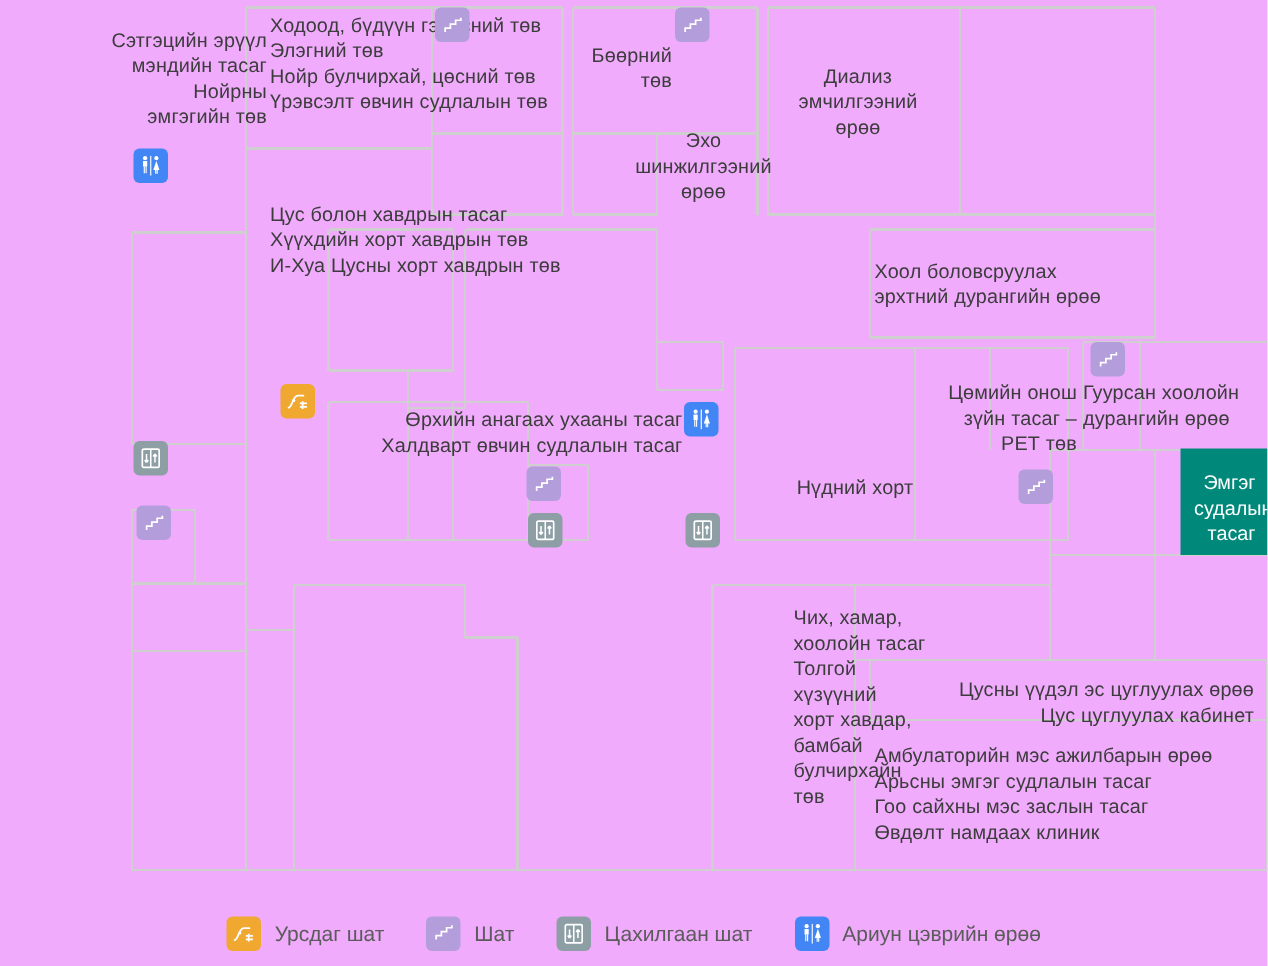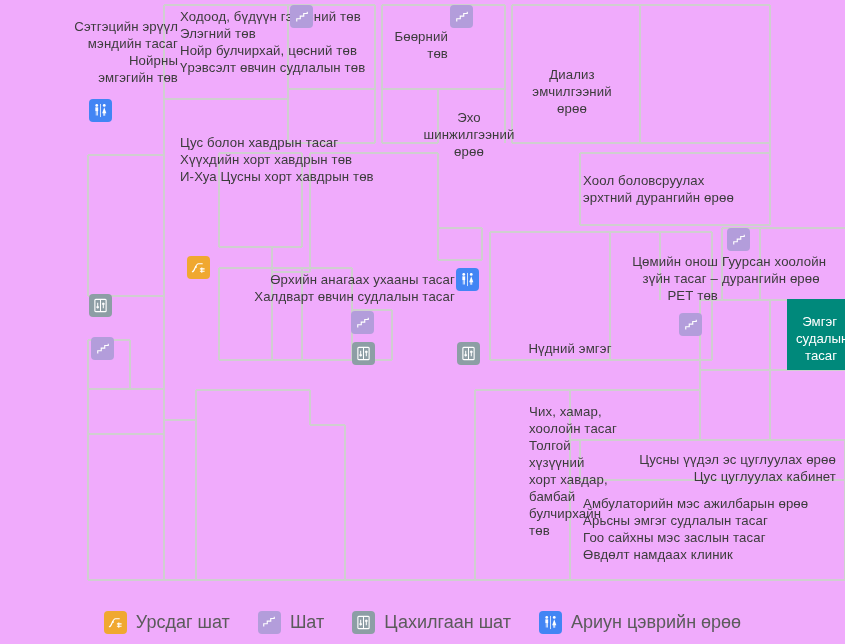--- a/index.html
+++ b/index.html
@@ -30,21 +30,21 @@
   .room-label {
     position: absolute;
     color: #3c3c3c;
     font-size: 13.2px;
     line-height: 17px;
     white-space: pre-line;
     letter-spacing: 0.01em;
   }
   .room-label.right  { text-align: right; }
   .room-label.left   { text-align: left; }
-  .room-label.center { text-align: center; margin-top: 24px; }
+  .room-label.center { text-align: center; }
 
   
   .room-highlight {
     position: absolute;
     background: #00897b;
     color: #ffffff;
     font-size: 13.2px;
     line-height: 17px;
     text-align: right;
     white-space: pre-line;
@@ -95,21 +95,21 @@
     justify-content: center;
     flex: none;
   }
   .legend-chip.stairs    { background: #b39ddb; }
   .legend-chip.escalator { background: #f0a830; }
   .legend-chip.elevator  { background: #8d9ea5; }
   .legend-chip.restroom  { background: #4285f4; }
   .legend-text {
     margin-left: 9px;
     color: #5b5b5b;
-    font-size: 18px;
+    font-size: 14px;
     white-space: nowrap;
   }
 </style>
 </head>
 <body>
 
 <div id="page">
 
   <div id="plan">
     <svg width="845" height="600" viewBox="0 0 845 600" fill="none" stroke="#cfcfcf" stroke-width="1.6" shape-rendering="crispEdges">
@@ -268,21 +268,21 @@
   <div class="room-label right" style="left:170px; top:271px; width:285px;">Өрхийн анагаах ухааны тасаг
 Халдварт өвчин судлалын тасаг</div>
 
   <div class="room-label right" style="left:608px; top:253px; width:110px;">Цөмийн онош
 зүйн тасаг –
 РЕТ төв</div>
 
   <div class="room-label left" style="left:722px; top:253px; width:125px;">Гуурсан хоолойн
 дурангийн өрөө</div>
 
-  <div class="room-label center" style="left:500px; top:316px; width:140px;">Нүдний эмгэг</div>
+  <div class="room-label center" style="left:500px; top:316px; width:140px;">Нүдний хорт</div>
 
 
   <div class="room-label left" style="left:481px; top:403px; width:88px;margin-left:48px;">Чих, хамар,
 хоолойн тасаг
 Толгой
 хүзүүний
 хорт хавдар,
 бамбай
 булчирхайн
 төв</div>

